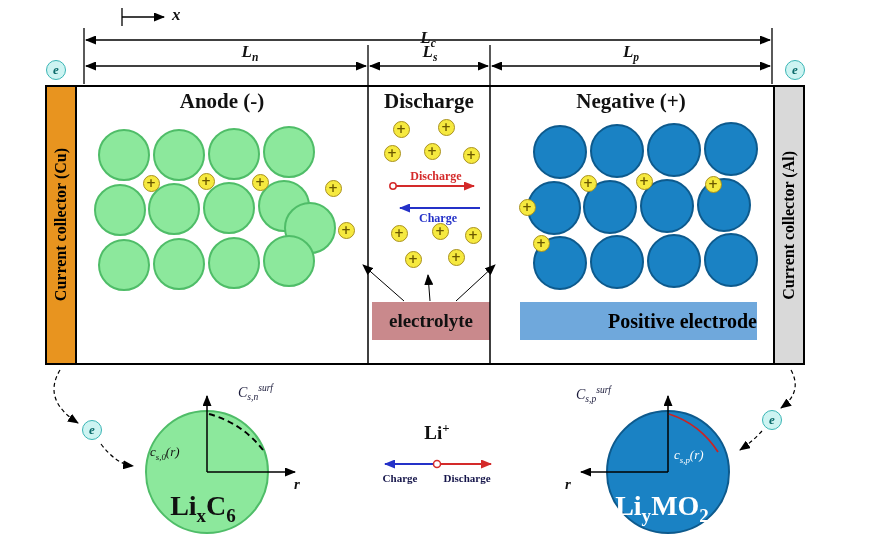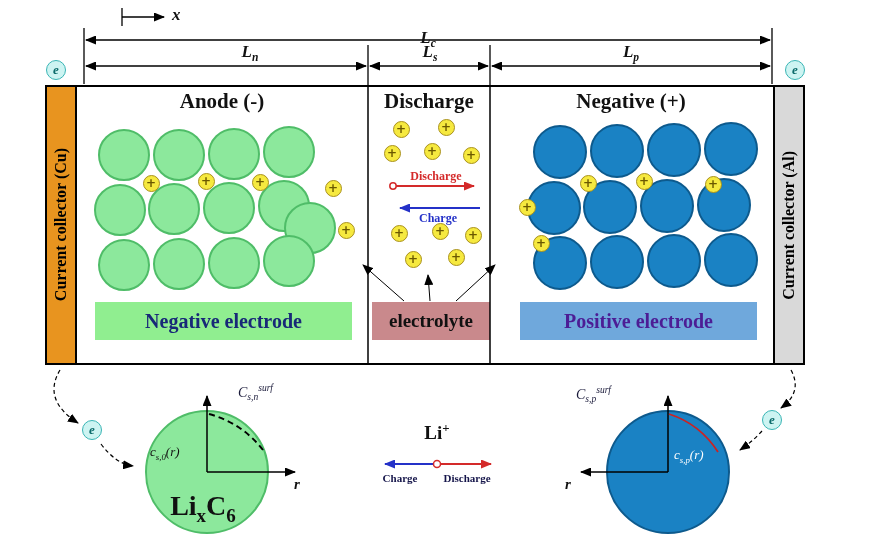--- a/index.html
+++ b/index.html
@@ -53,27 +53,24 @@
     <span>Current collector (Al)</span>
   </div>
 
   <span class="lbl hdr ctr" style="left:222px;top:89px;">Anode (-)</span>
   <span class="lbl hdr ctr" style="left:429px;top:89px;">Discharge</span>
   <span class="lbl hdr ctr" style="left:631px;top:89px;">Negative (+)</span>
 
   <span class="lbl ctr" style="left:436px;top:169px;color:#d42a2a;font-weight:bold;font-size:12px;">Discharge</span>
   <span class="lbl ctr" style="left:438px;top:211px;color:#2431c8;font-weight:bold;font-size:12px;">Charge</span>
 
-  <div class="badge" style="left:95px;width:257px;background:#90ee90;color:#182878;">
-    <span>Negative electrode</span>
-  </div>
   <div class="badge" style="left:372px;width:118px;background:#c9898c;color:#111;font-size:19px;">
     <span>electrolyte</span>
   </div>
-  <div class="badge" style="left:520px;width:237px;background:#6fa8dc;color:#4c1d95;">
+  <div class="badge" style="left:520px;width:237px;background:#6fa8dc;color:#000000;justify-content:flex-end;">
     <span>Positive electrode</span>
   </div>
 
   <div class="electron" style="left:46px;top:60px;">
       <span>e</span>
     </div>
   <div class="electron" style="left:785px;top:60px;">
       <span>e</span>
     </div>
   <div class="electron" style="left:82px;top:420px;">
@@ -90,20 +87,21 @@
   <span class="lbl math" style="left:150px;top:444px;font-size:13px;"><span>c</span><sub>s,0</sub><span>(r)</span></span>
   <span class="lbl formula ctr" style="left:203px;top:490px;"><span>Li</span><sub>x</sub><span>C</span><sub>6</sub></span>
   <span class="lbl" style="left:294px;top:476px;font-size:15px;font-weight:bold;"><i>r</i></span>
 
   <span class="lbl ctr" style="left:437px;top:420px;font-size:19px;font-weight:bold;"><span>Li</span><sup>+</sup></span>
   <span class="lbl ctr" style="left:400px;top:472px;font-size:11px;font-weight:bold;color:#15154a;">Charge</span>
   <span class="lbl ctr" style="left:467px;top:472px;font-size:11px;font-weight:bold;color:#15154a;">Discharge</span>
 
   <span class="lbl math" style="left:576px;top:385px;color:#1a1a3a;"><span>C</span><sub>s,p</sub><sup>surf</sup></span>
   <span class="lbl math" style="left:674px;top:447px;font-size:13px;color:#fff;"><span>c</span><sub>s,p</sub><span>(r)</span></span>
+  <span class="lbl formula ctr" style="left:662px;top:490px;color:#fff;"><span>Li</span><sub>y</sub><span>MO</span><sub>2</sub></span>
   <span class="lbl" style="left:565px;top:476px;font-size:15px;font-weight:bold;"><i>r</i></span>
 
   <svg id="overlay" width="880" height="540">
     <defs>
       <marker id="mA" markerUnits="userSpaceOnUse" markerWidth="11" markerHeight="9" refX="10" refY="4.5" orient="auto-start-reverse">
           <path d="M0,0 L11,4.5 L0,9 z" fill="#000"></path>
         </marker>
       <marker id="mR" markerUnits="userSpaceOnUse" markerWidth="11" markerHeight="9" refX="10" refY="4.5" orient="auto-start-reverse">
           <path d="M0,0 L11,4.5 L0,9 z" fill="#d42a2a"></path>
         </marker>

